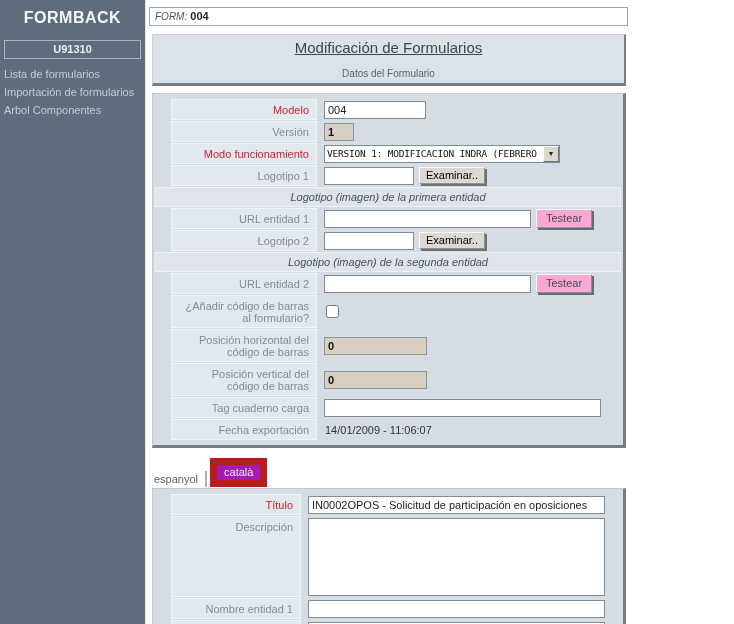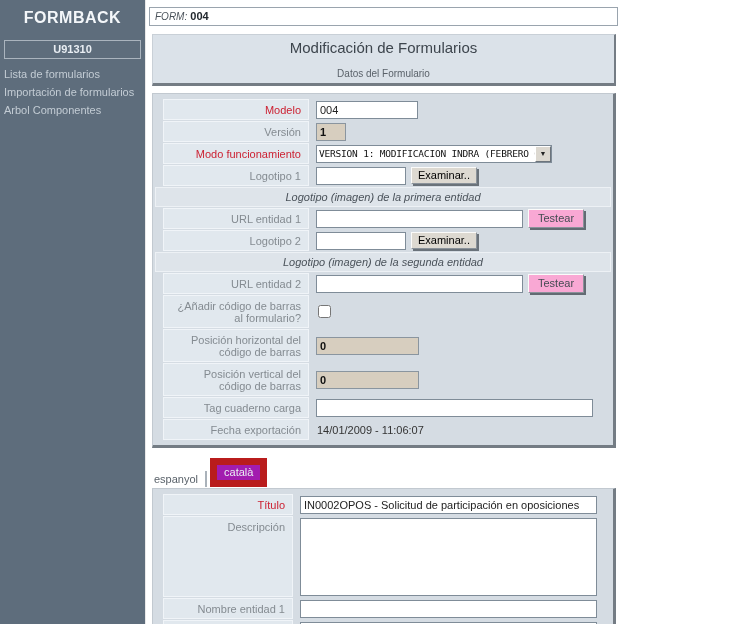--- a/index.html
+++ b/index.html
@@ -16,27 +16,27 @@
 
   
   .main { flex:1; background:#fff; padding:7px 3px 0 3px; }
   .form-strip { height:19px; border:1px solid #9aa4ae; background:#fff; padding:2px 5px; color:#3c434a; }
   .form-strip .it { font-style:italic; font-size:10px; color:#4a525a; }
   .form-strip b { font-size:11px; color:#22282e; }
 
   .title-box { margin:8px 2px 0 3px; background:#dbe2e9; border:1px solid #c9d0d7;
                border-right:2px solid #747c84; border-bottom:3px solid #747c84;
                text-align:center; padding:4px 0 4px; }
-  .title-box .t1 { font-size:15px; color:#3d454d; }
+  .title-box .t1 { font-size:15px; color:#3d454d;text-decoration:underline; }
   .title-box .t2 { font-size:10px; color:#5a626a; margin-top:12px; }
 
   .panel { margin:7px 2px 0 3px; background:#d5dce3; border:1px solid #c2c9d0;
            border-right:3px solid #747c84; border-bottom:3px solid #747c84; padding:4px 2px; }
 
-  .row { display:flex; margin:1px 8px; align-items:stretch; }
+  .row { display:flex; margin:1px 16px; align-items:stretch; }
   .lbl { width:146px; flex:0 0 146px; background:#e1e8ee; border:1px solid #f0f4f8;
          color:#848b91; text-align:right; padding:4px 7px 3px;
          display:flex; align-items:center; justify-content:flex-end; line-height:12px; }
   .panel2 .lbl { width:130px; flex:0 0 130px; }
   .lbl.req { color:#cc2233; }
   .lbl.top { align-items:flex-start; }
   .fld { flex:1; display:flex; align-items:center; padding:1px 0 1px 7px; gap:5px; }
   .fld.topalign { align-items:flex-start; padding-top:2px; }
 
   .hint-row { background:#dee4ea; border:1px solid #edf1f5; color:#4a525a; font-style:italic;

